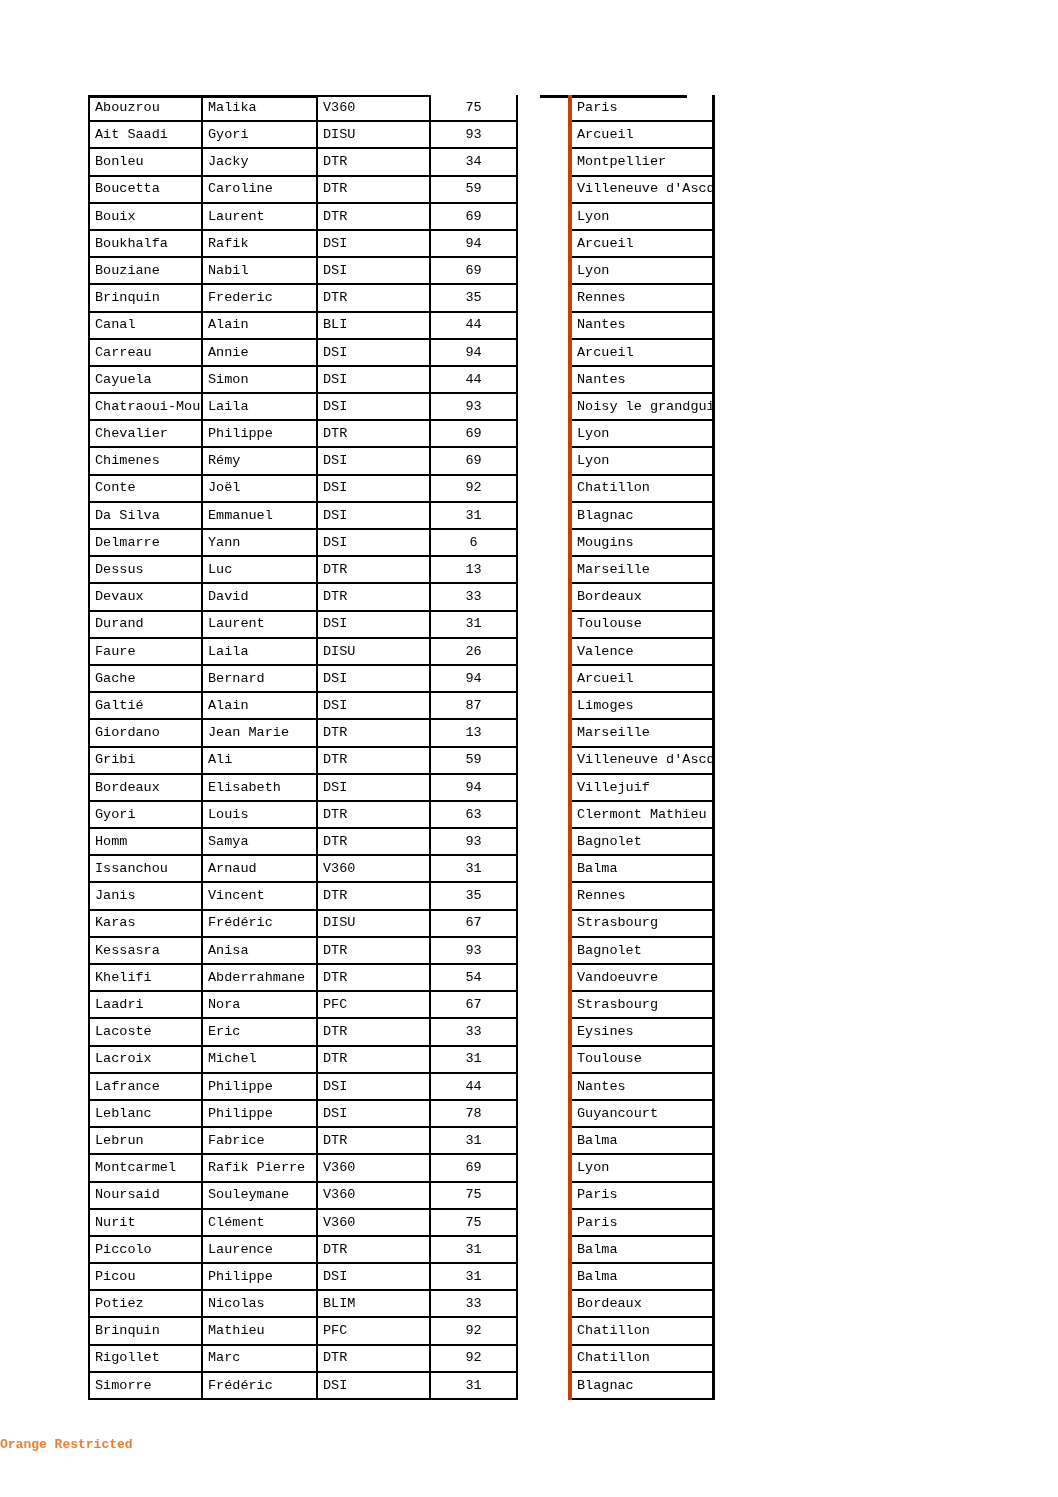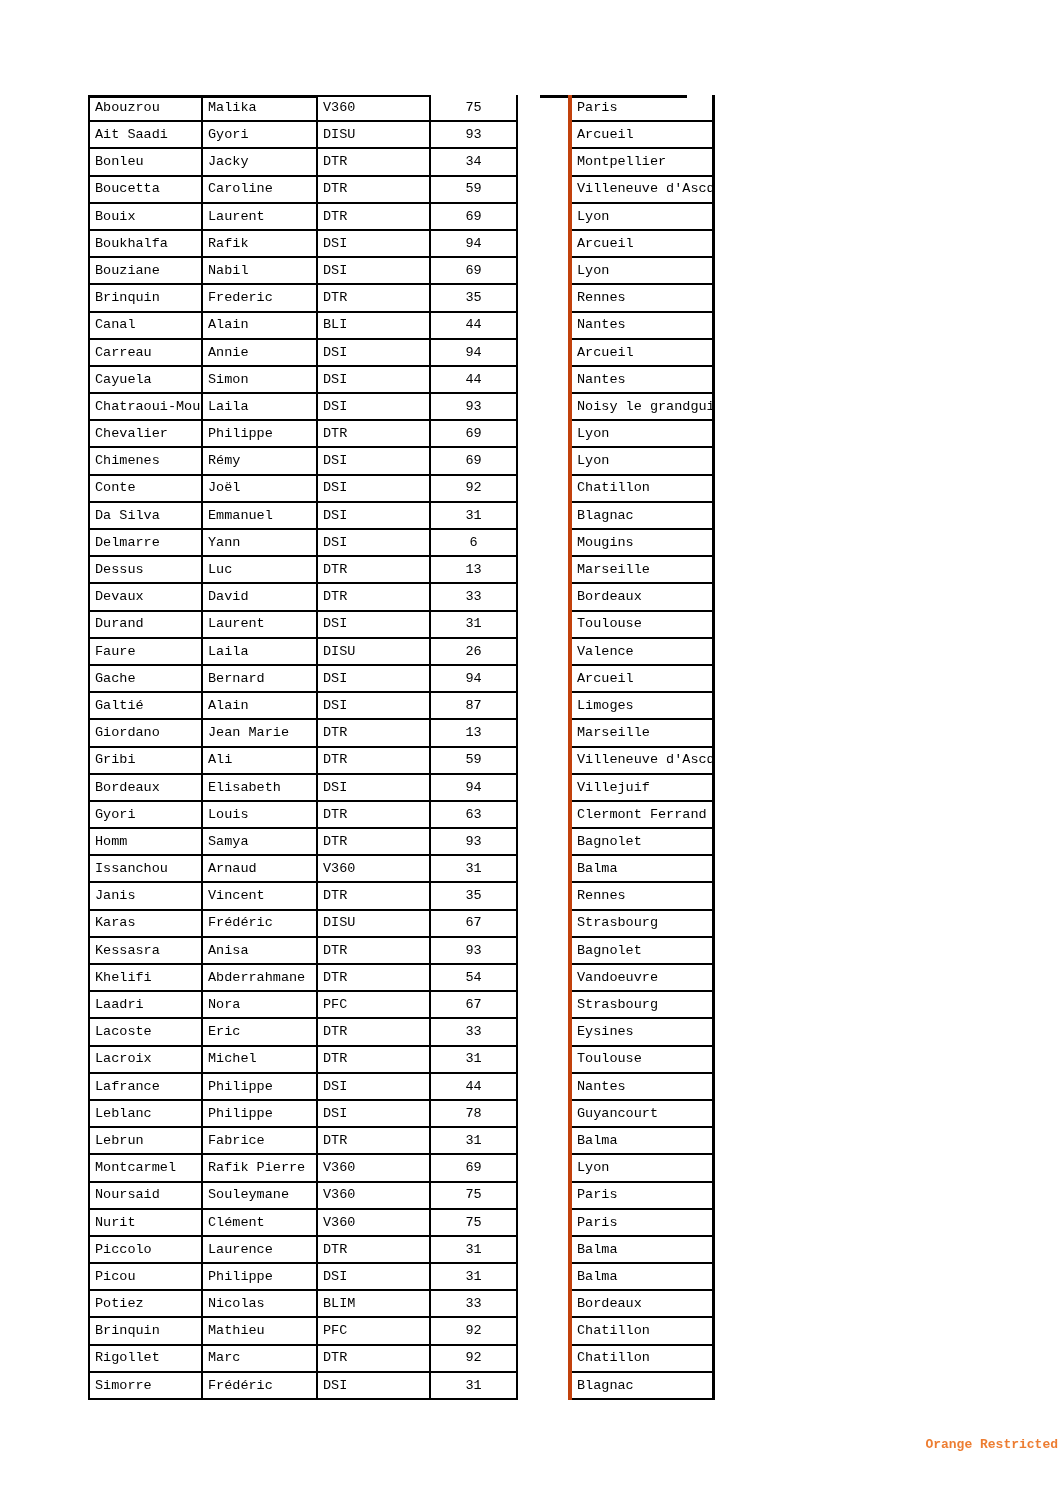--- a/index.html
+++ b/index.html
@@ -56,21 +56,21 @@
   .block2 .cell { width: 141px; border-right: none; }
   .topbar { position: absolute; background: #000; }
   .topbar-a { left: 0;   top: 0; width: 230px; height: 3px; }
   .topbar-b { left: 230px; top: 0; width: 113px; height: 2px; }
   .topbar-c { left: 452px; top: 0; width: 147px; height: 3px; }
   .footer {
     position: absolute;
     left: 0;
     top: 1437px;
     width: 100%;
-    text-align: right;
+    text-align: left;
     font-weight: bold;
     font-size: 13px;
   }
 </style>
 </head>
 <body>
 
 <div class="page">
 
   <div class="table-wrap">
@@ -441,21 +441,21 @@
         <div class="trow">
           <div class="cell">Marseille</div>
         </div>
         <div class="trow">
           <div class="cell">Villeneuve d'Ascq</div>
         </div>
         <div class="trow">
           <div class="cell">Villejuif</div>
         </div>
         <div class="trow">
-          <div class="cell">Clermont Ferrand</div>
+          <div class="cell">Clermont Mathieu</div>
         </div>
         <div class="trow">
           <div class="cell">Bagnolet</div>
         </div>
         <div class="trow">
           <div class="cell">Balma</div>
         </div>
         <div class="trow">
           <div class="cell">Rennes</div>
         </div>

